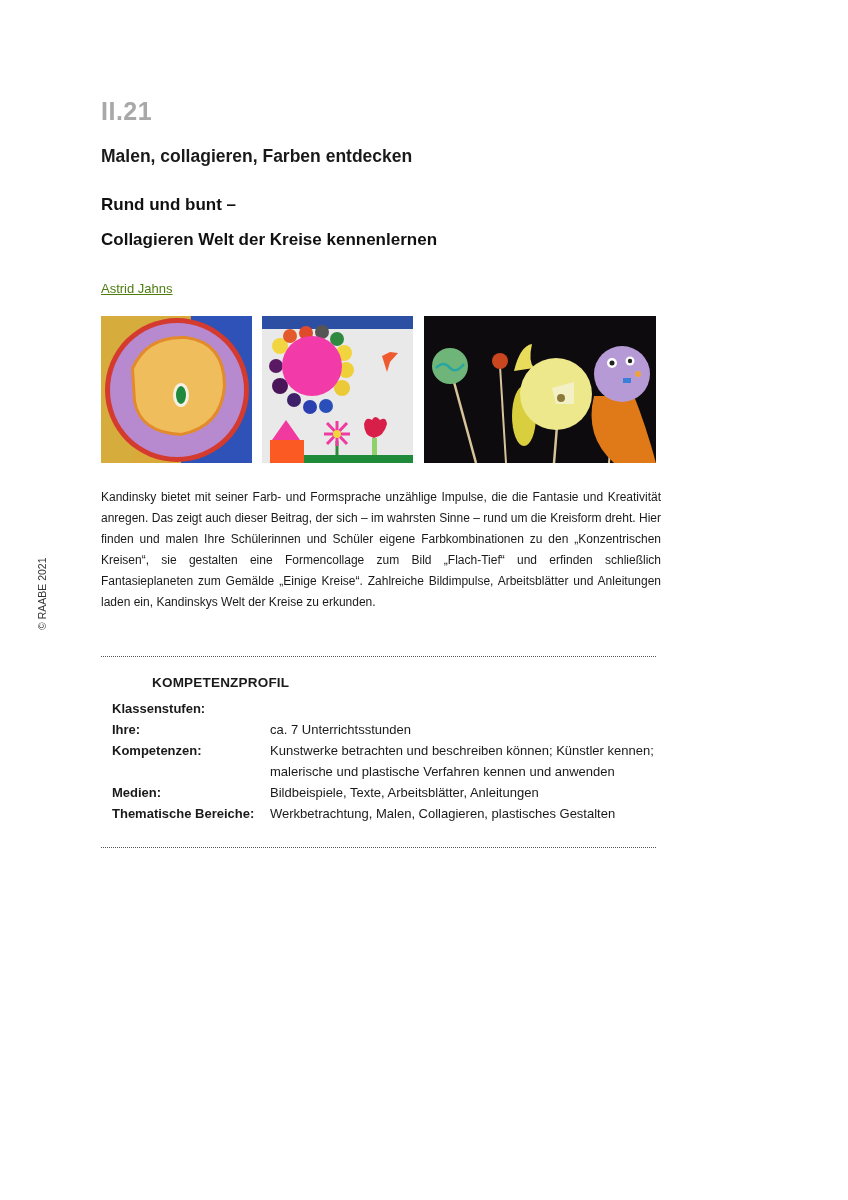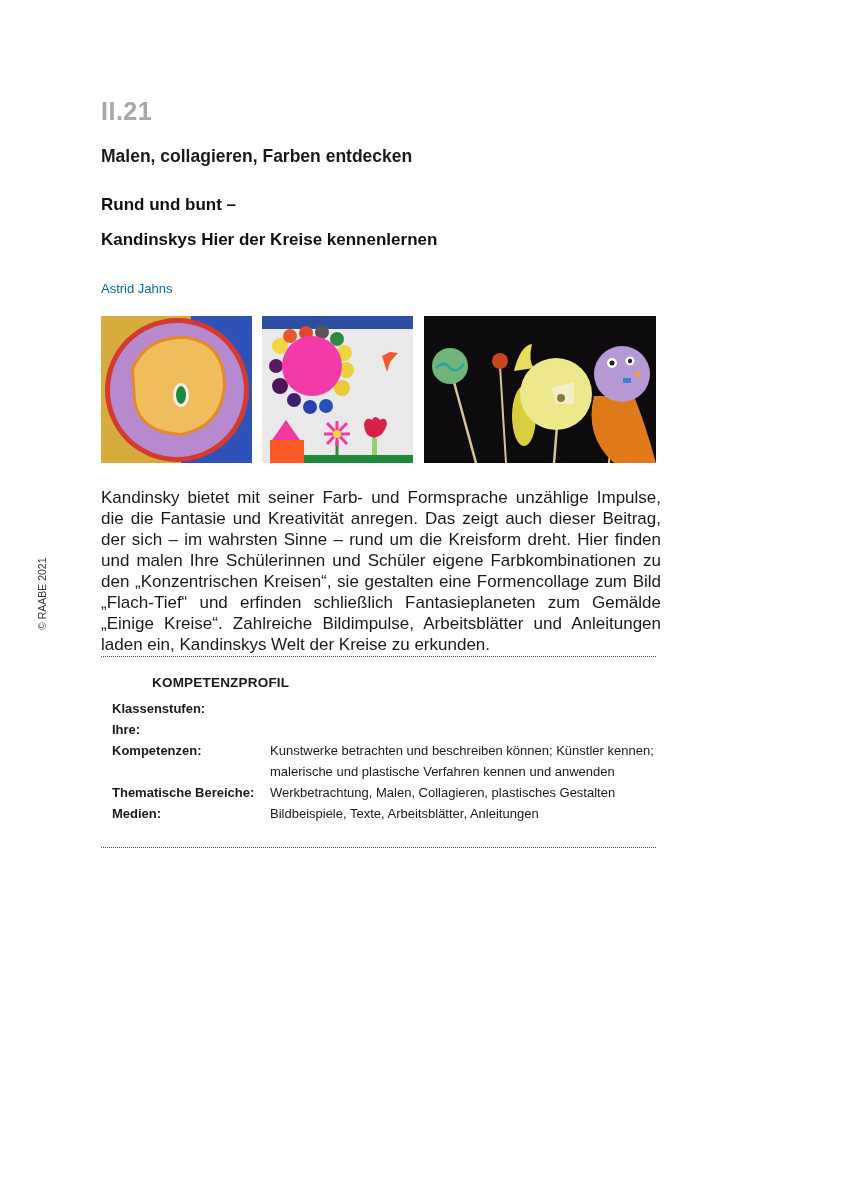--- a/index.html
+++ b/index.html
@@ -3,29 +3,29 @@
 <meta charset="utf-8">
 <style>
   html, body { margin: 0; padding: 0; background: #ffffff; }
   body { width: 848px; height: 1200px; position: relative; overflow: hidden;
          font-family: "Liberation Sans", "DejaVu Sans", sans-serif; color: #1a1a1a; }
 
   .section-number { position: absolute; left: 101px; top: 97px; font-size: 25px; font-weight: bold;
                     color: #a8a8a8; letter-spacing: 0.5px; }
   .series-title { position: absolute; left: 101px; top: 146px; font-size: 17.5px; font-weight: bold; color: #1a1a1a; }
   .main-title { position: absolute; left: 101px; top: 187px; font-size: 17px; font-weight: bold; line-height: 35px; color: #111; }
-  .author { position: absolute; left: 101px; top: 281px; font-size: 13px; color: #0369a1; }
+  .author { position: absolute; left: 101px; top: 281px; font-size: 13px; color: #4d7c0f; text-decoration: underline; }
 
   .img { position: absolute; top: 316px; height: 147px; overflow: hidden; }
   .img svg { display: block; width: 100%; height: 100%; }
   #img1 { left: 101px; width: 151px; }
   #img2 { left: 262px; width: 151px; }
   #img3 { left: 424px; width: 232px; }
 
-  .intro { position: absolute; left: 101px; top: 487px; width: 560px; font-size: 17px;
+  .intro { position: absolute; left: 101px; top: 487px; width: 560px; font-size: 12px;
            line-height: 21px; text-align: justify; color: #1a1a1a; }
 
   .dotted { position: absolute; left: 101px; width: 555px; height: 0;
             border-top: 1.5px dotted #555; }
   #dot-top { top: 656px; }
   #dot-bottom { top: 847px; }
 
   .profile { position: absolute; left: 112px; top: 675px; width: 550px; font-size: 13px; }
   .profile-heading { font-weight: bold; font-size: 13.5px; margin-bottom: 8px; letter-spacing: 0.2px; padding-left: 40px; }
   .profile-row { display: flex; line-height: 21px; }
@@ -35,21 +35,21 @@
   .copyright { position: absolute; left: 36px; top: 630px; transform-origin: 0 0;
                transform: rotate(-90deg); font-size: 10.5px; color: #333; white-space: nowrap; }
 </style>
 </head>
 <body>
 
 <div class="section-number">II.21</div>
 <div class="series-title">Malen, collagieren, Farben entdecken</div>
 <div class="main-title">
   <div>Rund und bunt –</div>
-  <div>Kandinskys Hier der Kreise kennenlernen</div>
+  <div>Collagieren Welt der Kreise kennenlernen</div>
 </div>
 <div class="author">Astrid Jahns</div>
 
 <div id="img1" class="img">
   <svg viewBox="0 0 151 147" preserveAspectRatio="none">
     <rect width="151" height="147" fill="#d9a93a"></rect>
     <polygon points="90,0 151,0 151,147 80,147" fill="#2f52b8"></polygon>
     <polygon points="0,0 70,0 30,147 0,147" fill="#d6ad3c"></polygon>
     <circle cx="76" cy="74" r="72" fill="#d43a2e"></circle>
     <circle cx="76" cy="74" r="67" fill="#b789cf"></circle>
@@ -125,30 +125,31 @@
 
 <div id="dot-top" class="dotted"></div>
 
 <div class="profile">
   <div class="profile-heading">KOMPETENZPROFIL</div>
   <div class="profile-row">
     <div class="profile-label">Klassenstufen:</div>
   </div>
   <div class="profile-row">
     <div class="profile-label">Ihre:</div>
+    <div class="profile-value">ca. 7 Unterrichtsstunden</div>
   </div>
   <div class="profile-row">
     <div class="profile-label">Kompetenzen:</div>
     <div class="profile-value">Kunstwerke betrachten und beschreiben können; Künstler kennen; malerische und plastische Verfahren kennen und anwenden</div>
   </div>
   <div class="profile-row">
+    <div class="profile-label">Medien:</div>
+    <div class="profile-value">Bildbeispiele, Texte, Arbeitsblätter, Anleitungen</div>
+  </div>
+  <div class="profile-row">
     <div class="profile-label">Thematische Bereiche:</div>
     <div class="profile-value">Werkbetrachtung, Malen, Collagieren, plastisches Gestalten</div>
-  </div>
-  <div class="profile-row">
-    <div class="profile-label">Medien:</div>
-    <div class="profile-value">Bildbeispiele, Texte, Arbeitsblätter, Anleitungen</div>
   </div>
 </div>
 
 <div id="dot-bottom" class="dotted"></div>
 
 <div class="copyright">© RAABE 2021</div>
 
 </body></html>

